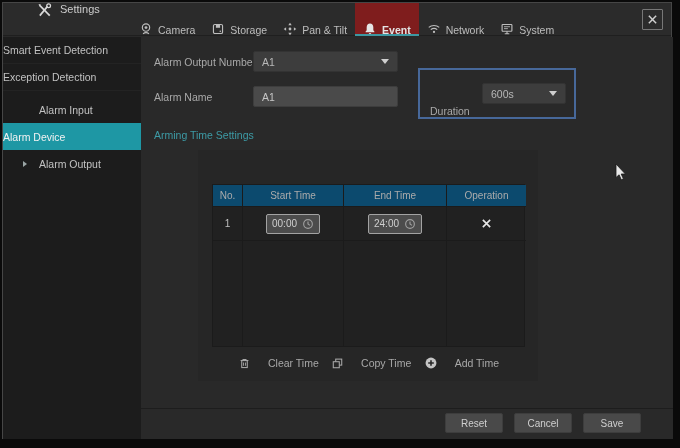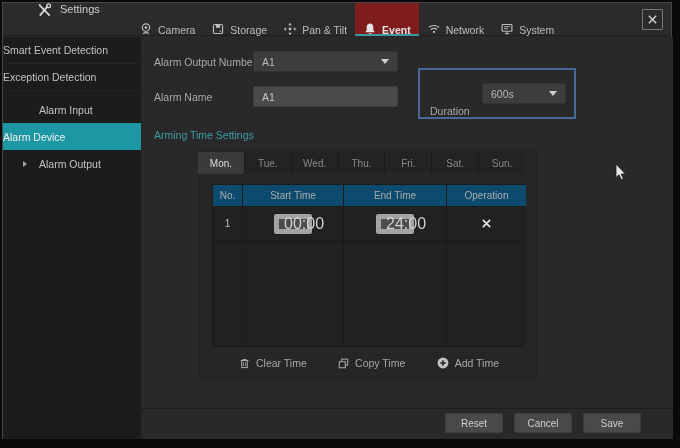--- a/index.html
+++ b/index.html
@@ -58,27 +58,27 @@
 
   .sched-table { position:absolute; left:14px; top:34px; width:313px; height:163px;
                  display:grid; grid-template-columns:30px 101px 103px 79px; grid-template-rows:22px 34px 1fr;
                  background:#212121; border:1px solid #1b1b1b; }
   .th { background:#0c4a6e; color:#ababab; font-size:10px; display:flex; align-items:center;
         justify-content:center; border-right:1px solid #1b1b1b; border-bottom:1px solid #1b1b1b; }
   .td { display:flex; align-items:center; justify-content:center; border-right:1px solid #1b1b1b;
         border-bottom:1px solid #1b1b1b; color:#c0c0c0; font-size:10px; }
   .fill { border-right:1px solid #1b1b1b; }
   .th:nth-child(4), .td:nth-child(8), .fill:last-child { border-right:none; }
-  .time-box { width:38px; height:20px; background:#4c4c4c; border:5px solid #a3a3a3; border-radius:2px;
-              display:flex; align-items:center; padding:0 5px; color:#d0d0d0; font-size:16px; }
+  .time-box { width:54px; height:20px; background:#4c4c4c; border:1px solid #a3a3a3; border-radius:2px;
+              display:flex; align-items:center; padding:0 5px; color:#d0d0d0; font-size:10px; }
   .time-box svg { margin-left:auto; }
 
   .actions { position:absolute; left:14px; top:206px; width:313px; display:flex;
              justify-content:space-between; padding:0 26px; }
-  .action-btn { display:flex; align-items:center; gap:5px; color:#a8a8a8; font-size:10.5px; }
+  .action-btn { display:flex; align-items:center; gap:17px; color:#a8a8a8; font-size:10.5px; }
 
   
   .footer-divider { position:absolute; left:0; top:371px; width:532px; height:1px; background:#1d1d1d; }
   .footer-btns { position:absolute; right:32px; top:376px; display:flex; gap:11px; }
   .fbtn { width:58px; height:20px; background:#494949; border:1px solid #3d3d3d; border-radius:2px;
           color:#cfcfcf; font-size:10px; display:flex; align-items:center; justify-content:center; }
 
   .cursor { position:absolute; left:615px; top:164px; }
 </style>
 </head>
@@ -191,29 +191,20 @@
         <span class="flabel2">Duration</span>
         <div class="dropdown">
           <span>600s</span>
           <span class="caret"></span>
         </div>
       </div>
 
       <div class="section-title">Arming Time Settings</div>
 
       <div class="panel">
-        <div class="daytabs">
-          <div class="daytab active">Mon.</div>
-          <div class="daytab">Tue.</div>
-          <div class="daytab">Wed.</div>
-          <div class="daytab">Thu.</div>
-          <div class="daytab">Fri.</div>
-          <div class="daytab">Sat.</div>
-          <div class="daytab">Sun.</div>
-        </div>
 
         <div class="sched-table">
           <div class="th">No.</div>
           <div class="th">Start Time</div>
           <div class="th">End Time</div>
           <div class="th">Operation</div>
 
           <div class="td">1</div>
           <div class="td">
             <div class="time-box">

